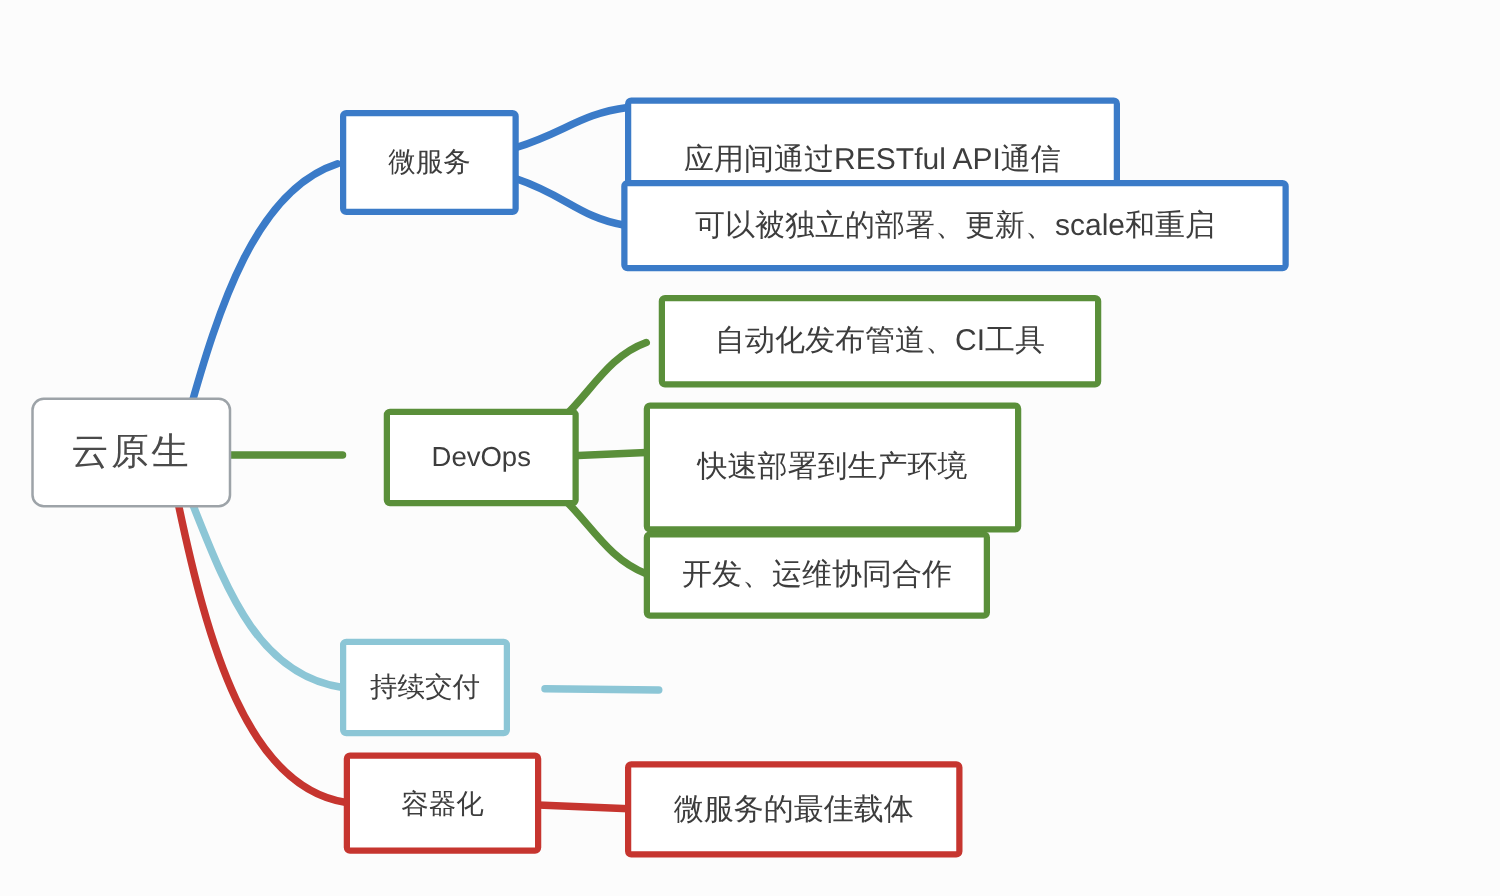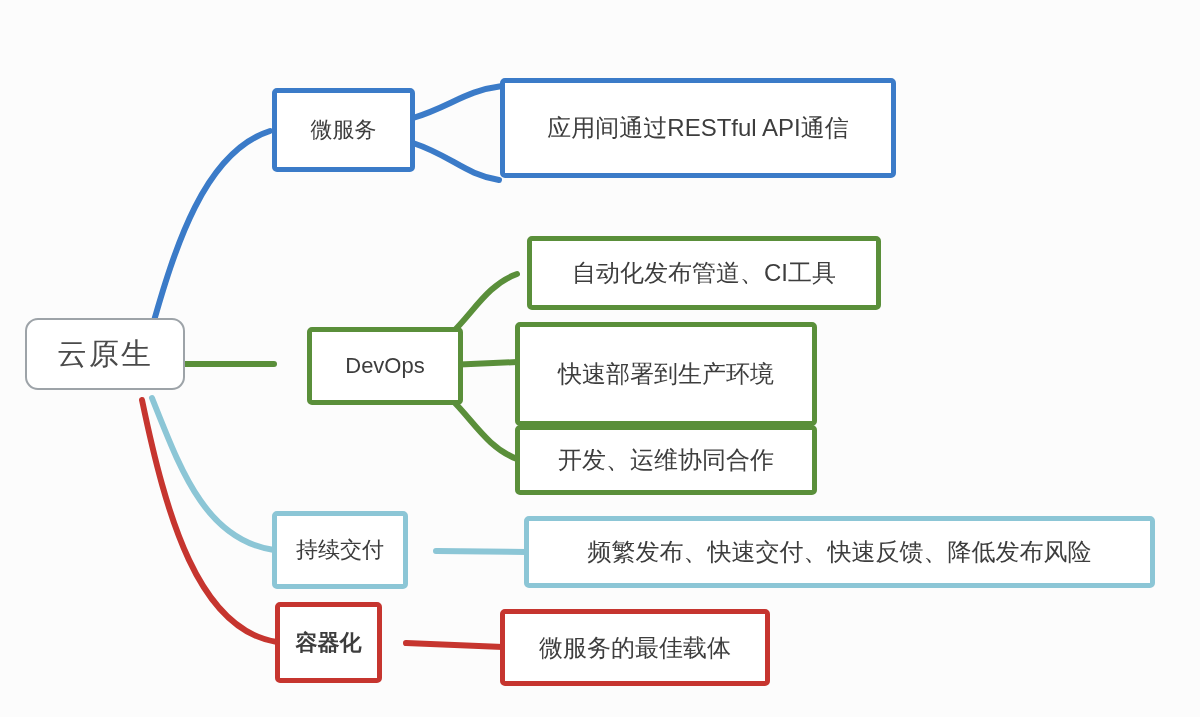--- a/index.html
+++ b/index.html
@@ -65,36 +65,36 @@
 
     <path d="M 426 352 C 466 332 478 288 517 274" stroke="#5a8f3a"></path>
     <path d="M 426 366 L 517 362" stroke="#5a8f3a"></path>
     <path d="M 426 380 C 466 402 478 444 517 459" stroke="#5a8f3a"></path>
 
     <path d="M 436 551 L 527 552" stroke="#8cc6d6"></path>
 
     <path d="M 406 643 L 503 647" stroke="#c6352f"></path>
   </svg>
 
-  <div class="node root" style="left:25px; top:318px; width:160px; height:72px;border-radius:13px;">云原生</div>
+  <div class="node root" style="left:25px; top:318px; width:160px; height:88px;">云原生</div>
 
   <div class="node branch" style="left: 272px; top: 88px; width: 143px; height: 84px; border-color: rgb(59, 123, 200);">微服务</div>
 
   <div class="node" style="left: 500px; top: 46px; width: 396px; height: 100px; border-color: rgb(59, 123, 200); margin-top: 32px;">应用间通过RESTful API通信</div>
 
+  <div class="node" style="left: 497px; top: 144px; width: 534px; height: 73px; border-color: rgb(59, 123, 200);">可以被独立的部署、更新、scale和重启</div>
 
   <div class="node branch" style="left: 272px; top: 327px; width: 156px; height: 78px; border-color: rgb(90, 143, 58); margin-left: 35px;">DevOps</div>
 
   <div class="node" style="left: 515px; top: 236px; width: 354px; height: 74px; border-color: rgb(90, 143, 58); margin-left: 12px;">自动化发布管道、CI工具</div>
 
   <div class="node" style="left: 515px; top: 322px; width: 302px; height: 104px; border-color: rgb(90, 143, 58);">快速部署到生产环境</div>
 
-  <div class="node" style="left: 515px; top: 425px; width: 302px; height: 70px; border-color: rgb(90, 143, 58);">开发、运维协同合作</div>
+  <div class="node" style="left: 515px; top: 425px; width: 277px; height: 70px; border-color: rgb(90, 143, 58);">开发、运维协同合作</div>
 
   <div class="node branch" style="left: 272px; top: 511px; width: 136px; height: 78px; border-color: rgb(140, 198, 214);">持续交付</div>
 
-  <div class="node" style="left: 524px; top: 516px; width: 631px; height: 72px; border-color: rgb(140, 198, 214);">频繁发布、快速交付、快速反馈、降低发布风险</div>
 
-  <div class="node branch" style="left: 275px; top: 602px; width: 107px; height: 81px; border-color: rgb(198, 53, 47); font-weight: bold;">容器化</div>
+  <div class="node branch" style="left: 275px; top: 602px; width: 158px; height: 81px; border-color: rgb(198, 53, 47);">容器化</div>
 
   <div class="node" style="left: 500px; top: 609px; width: 270px; height: 77px; border-color: rgb(198, 53, 47);">微服务的最佳载体</div>
 
 </div>
 
 </body></html>

